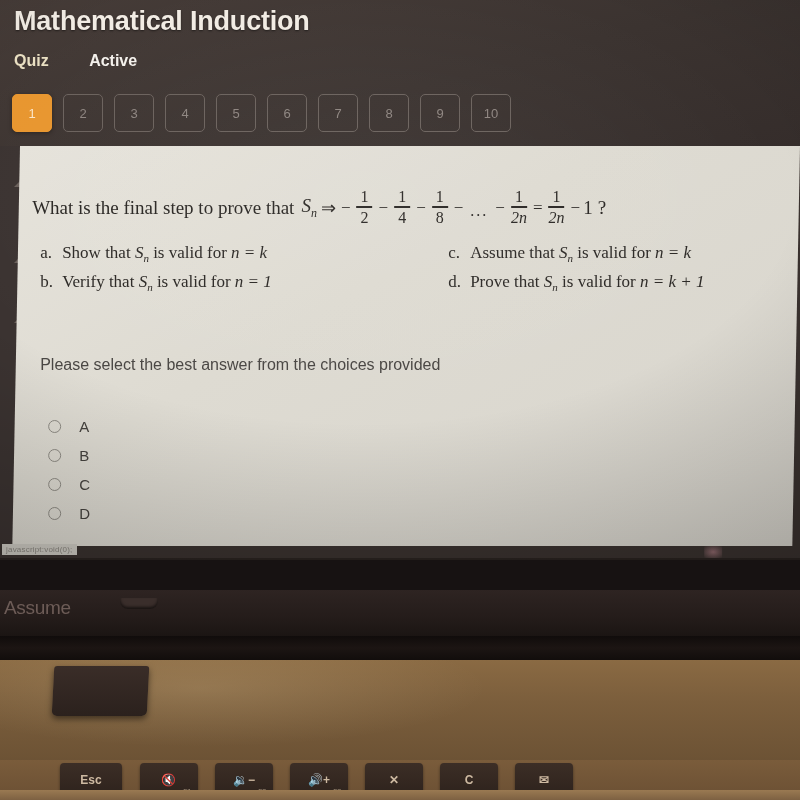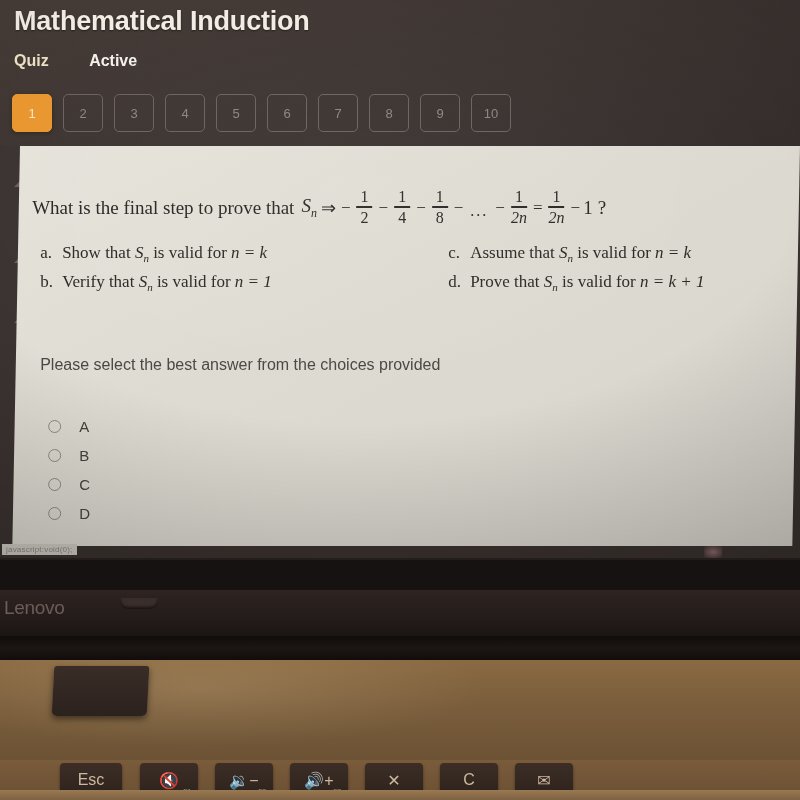--- a/index.html
+++ b/index.html
@@ -197,21 +197,21 @@
     background:linear-gradient(180deg,#3c2e26 0%,#2d221c 100%);
     border-radius:4px;
     display:flex; align-items:center; justify-content:center;
     color:#c8b49c; font-size:10px;
     box-shadow:0 2px 3px rgba(0,0,0,.45);
   }
   .key .fn {
     position:absolute; right:7px; bottom:2px; font-size:7px; color:#9d8a74;
     font-style:italic;
   }
-  .key-glyph { font-size:16px; color:#cdb9a1; }
+  .key-glyph { font-size:12px; color:#cdb9a1;font-weight:bold; }
 
   #keyboard-strip{
     position:absolute; left:0; top:790px; width:800px; height:10px;
     background:linear-gradient(180deg,#9a7a52 0%,#7d6142 100%);
   }
 </style>
 </head>
 <body>
 
 <div id="screen">
@@ -358,21 +358,21 @@
         <div class="tb-item"></div>
         <div class="tb-item"></div>
         <div class="tb-item"></div>
       </div>
   </div>
 
   <div id="screen-vignette"></div>
 </div>
 
 <div id="bezel-bottom"></div>
-<div id="lenovo-logo">Lenovo</div>
+<div id="lenovo-logo">Assume</div>
 <div id="webcam-notch"></div>
 <div id="hinge"></div>
 <div id="deck"></div>
 <div id="deck-shine"></div>
 <div id="hinge-tab"></div>
 <div id="keyboard">
     <div class="key" style="left: 60px; top: 3px; width: 62px;">
       <span class="key-glyph">Esc</span>
     </div>
     <div class="key" style="left: 140px; top: 3px; width: 58px;">

